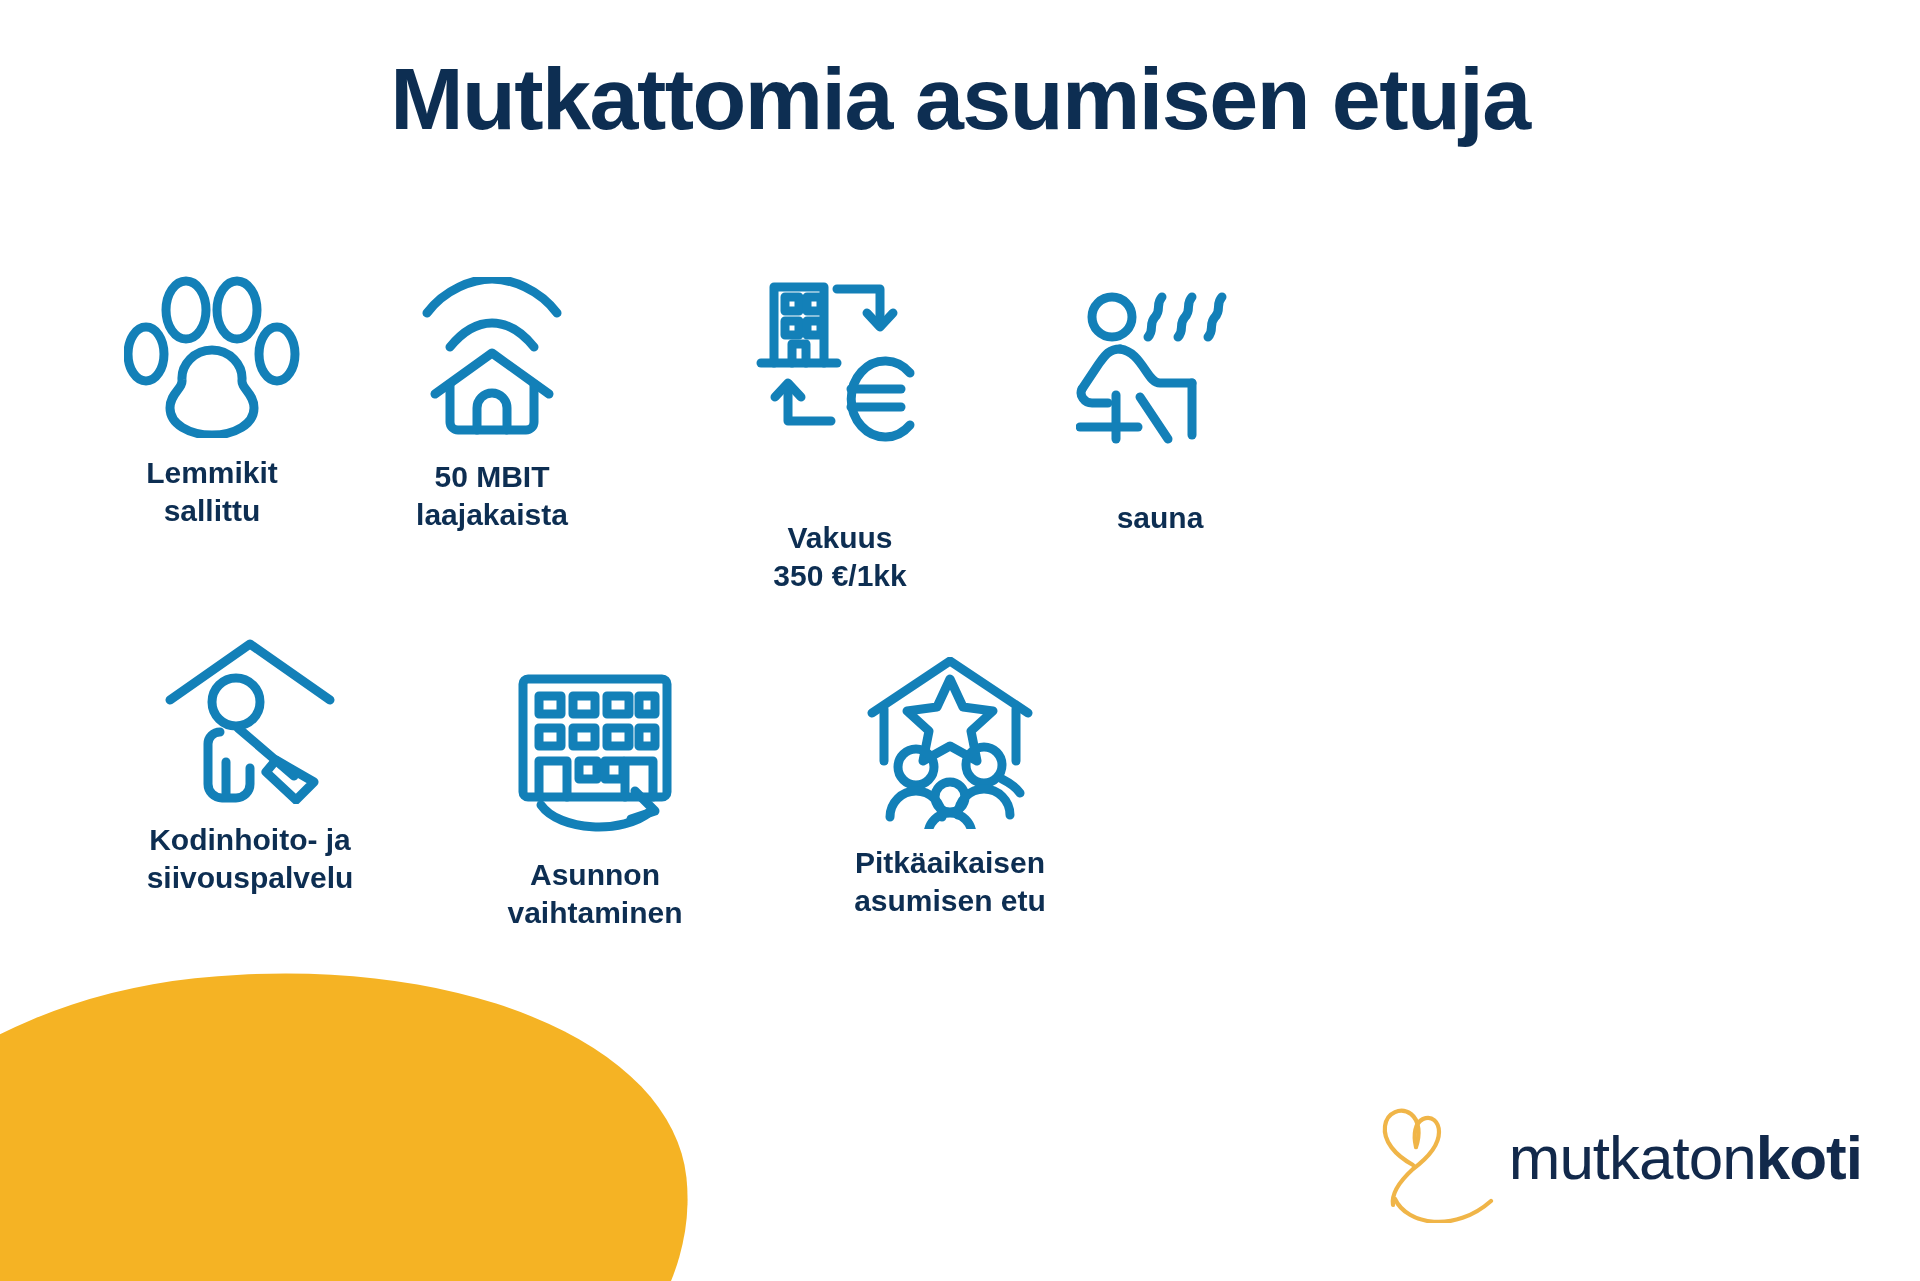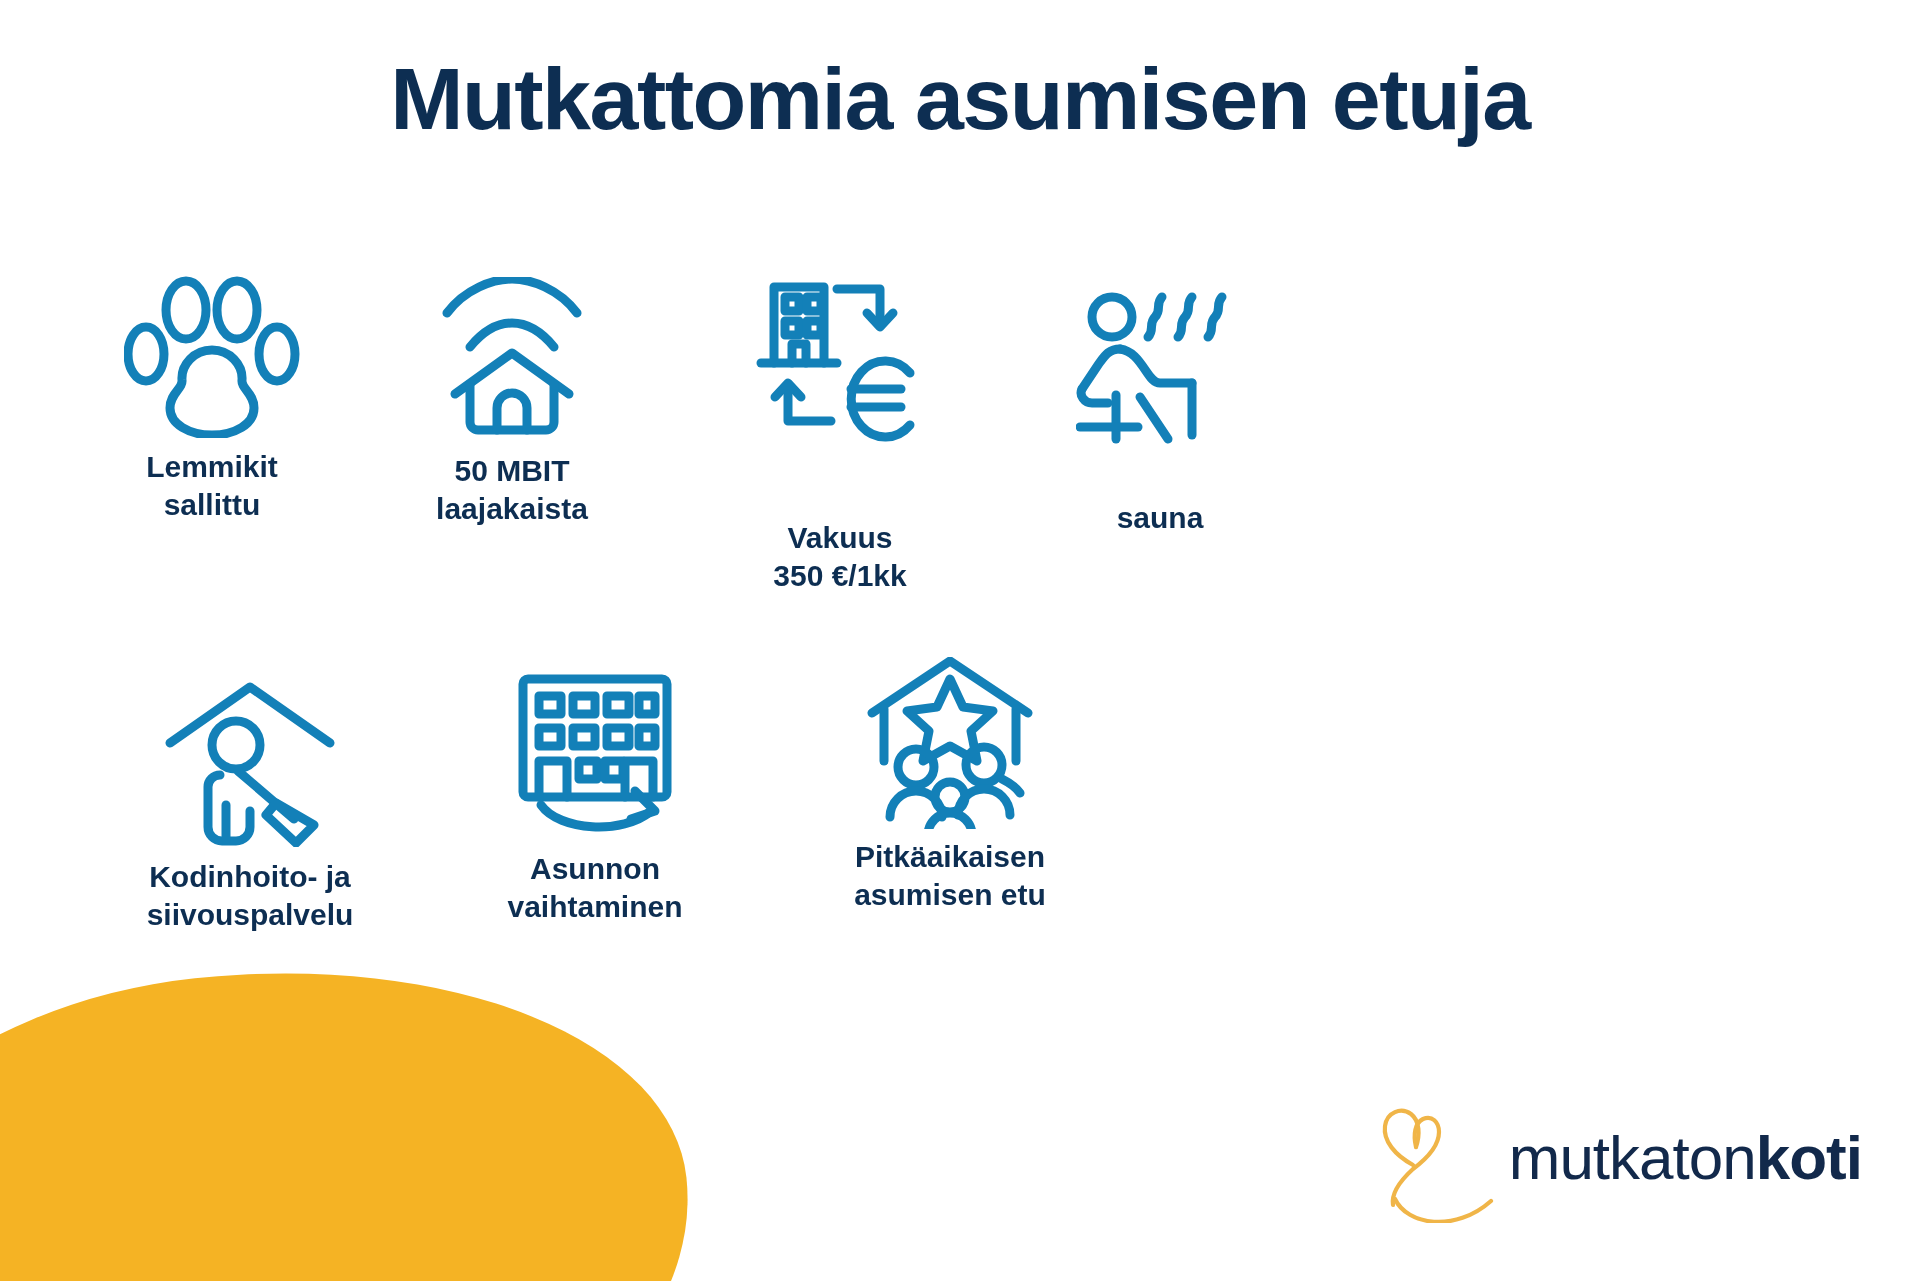--- a/index.html
+++ b/index.html
@@ -70,37 +70,38 @@
     width: 190px;
     height: 190px;
     display: flex;
     align-items: center;
     justify-content: center;
   }
 
   .cell .icon-box svg { display:block; }
 
   .cell .label {
+    margin-top: 6px;
     text-align: center;
     color: #0d2e52;
     font-weight: 700;
     font-size: 30px;
     line-height: 1.28;
     white-space: pre-line;
     font-family: "Liberation Sans", sans-serif;
   }
 
   
   .c1 { left: 62px;   top: 258px; }
-  .c2 { left: 362px;  top: 262px; }
+  .c2 { left: 342px;  top: 262px; }
   .c3 { left: 690px;  top: 262px; gap: 45px; }
   .c4 { left: 1010px; top: 272px; }
 
   
-  .c5 { left: 100px;  top: 668px; justify-content: space-between; }
+  .c5 { left: 100px;  top: 625px; justify-content: space-between; }
   .c6 { left: 445px;  top: 660px; }
   .c7 { left: 800px;  top: 648px; }
 
   
   .c3 .label { margin-top: 22px; }
   .c4 .label { margin-top: 37px; }
 
   
   .logo {
     position: absolute;

